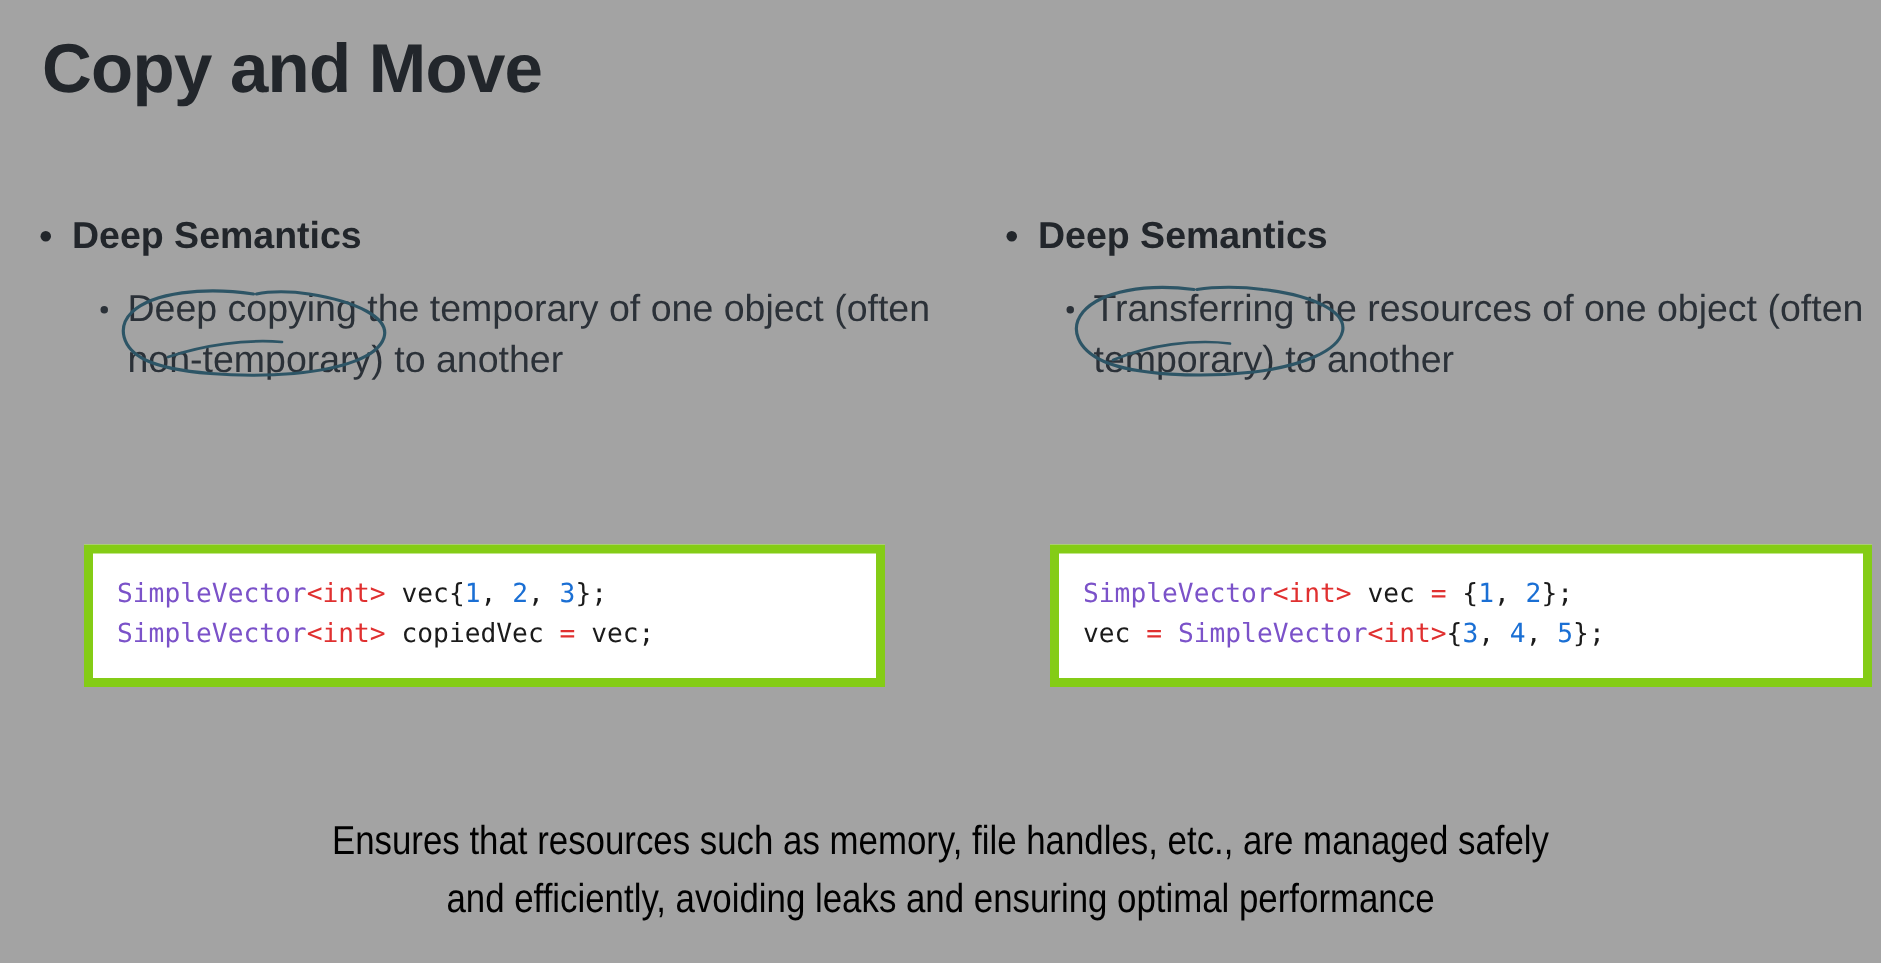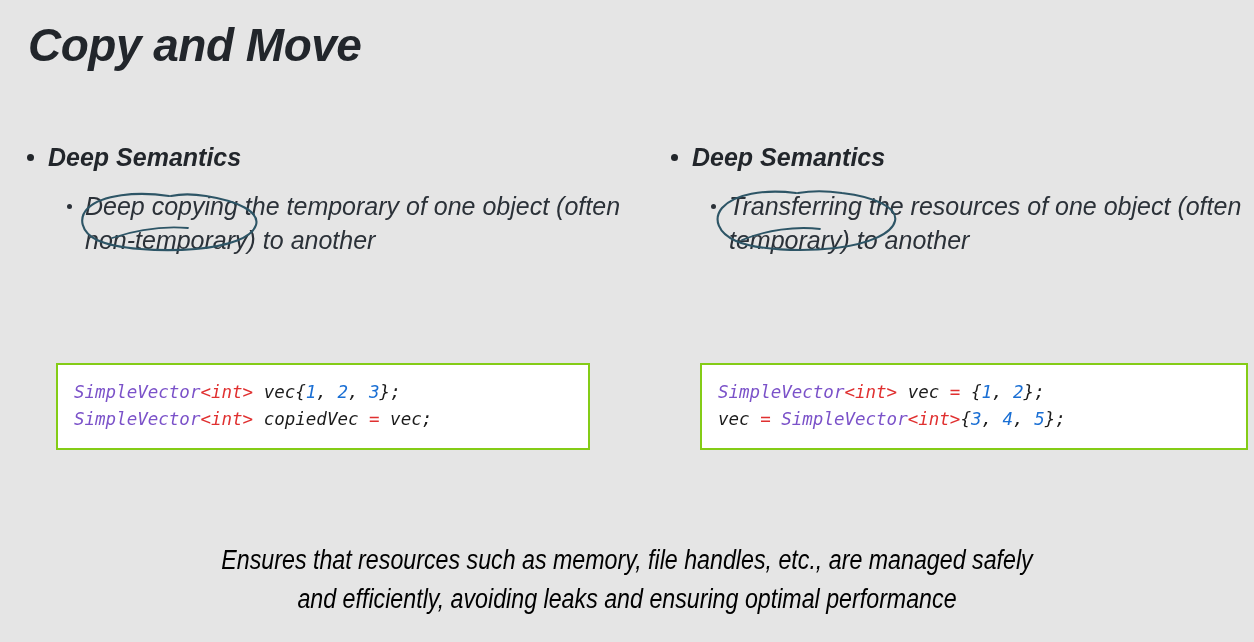--- a/index.html
+++ b/index.html
@@ -4,24 +4,23 @@
 <style>
   html, body {
     margin: 0;
     padding: 0;
     background: #ffffff;
   }
   #slide {
     position: relative;
     width: 1254px;
     height: 642px;
-    background: #e5e5e5;
+    background: #a3a3a3;
     overflow: hidden;
     font-family: "Liberation Sans", sans-serif;
-    font-style: italic;
     -webkit-font-smoothing: antialiased;
   }
 
   
   .slide-title {
     position: absolute;
     left: 28px;
     top: 18px;
     font-size: 46px;
     font-weight: bold;
@@ -86,21 +85,21 @@
     overflow: visible;
   }
   #anno-left  { left: 76px;  top: 190px; }
   #anno-right { left: 712px; top: 188px; }
 
   
   .code-block {
     position: absolute;
     box-sizing: border-box;
     background: #ffffff;
-    border: 2px solid #84cc16;
+    border: 6px solid #84cc16;
     padding: 14px 16px 15px 16px;
     font-family: "DejaVu Sans Mono", monospace;
     font-size: 17.5px;
     line-height: 1.55;
     white-space: pre;
     color: #1b1b1b;
   }
   #code-left  { left: 56px;  top: 363px; width: 534px; }
   #code-right { left: 700px; top: 363px; width: 548px; }
 

